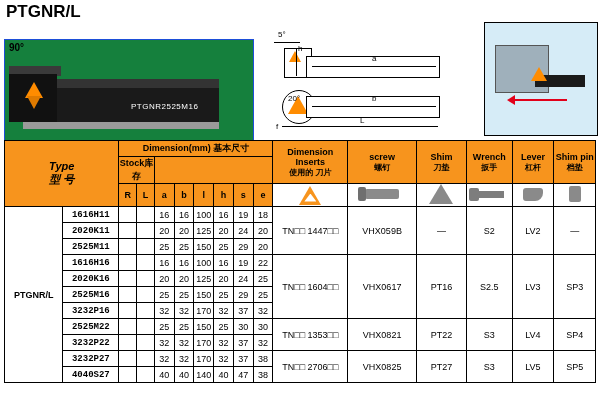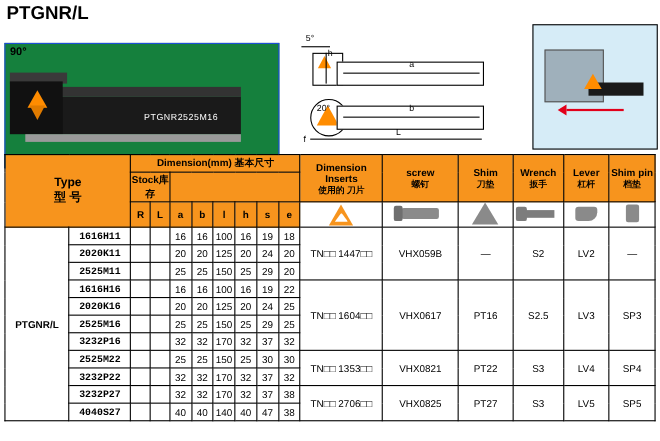--- a/index.html
+++ b/index.html
@@ -127,21 +127,21 @@
   .typ-col{width:56px;}
   .model-col{width:54px;}
   .dim-col{width:19px;}
   .stock-col{width:17px;}
   .ins-col{width:72px;}
   .scr-col{width:66px;}
   .shim-col{width:48px;}
   .wr-col{width:44px;}
   .lev-col{width:40px;}
   .pin-col{width:40px;}
-  .big{font-size:11px;font-weight:bold;}
+  .big{font-size:11px;font-weight:bold;font-style:italic;}
   .ptgnr{font-size:10px;font-weight:bold;text-align:left;padding-left:4px;}
   .model{font-weight:bold;font-size:9.5px;font-family:Liberation Mono, monospace;}
   
   .ico-insert{
     width:0;height:0;margin:1px auto;
     border-left:11px solid transparent;border-right:11px solid transparent;
     border-bottom:19px solid #f7941d;position:relative;
   }
   .ico-insert:after{
     content:"";position:absolute;left:-6px;top:8px;width:12px;height:8px;background:#fff;

